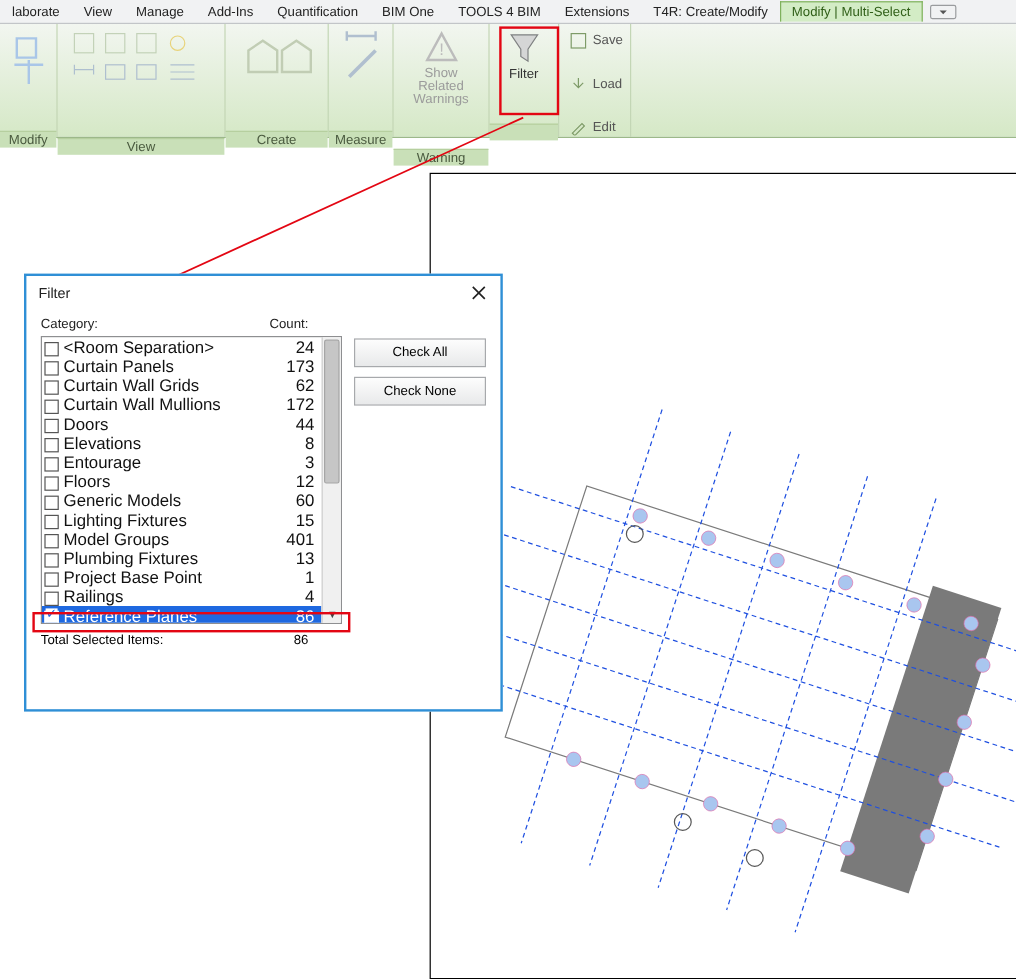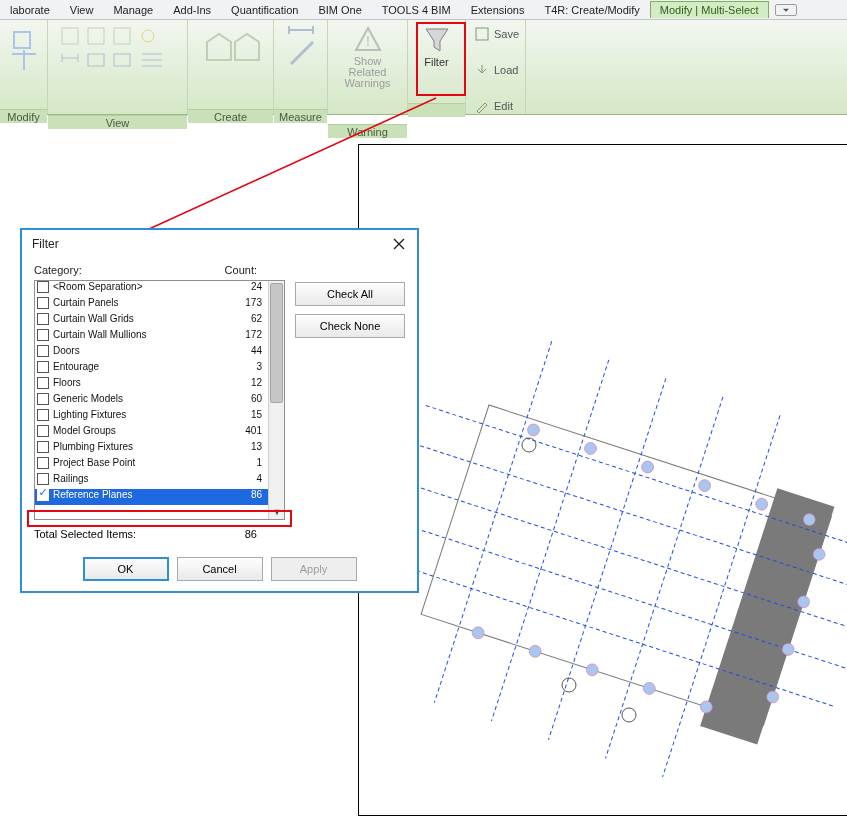--- a/index.html
+++ b/index.html
@@ -161,23 +161,23 @@
     border:1px solid #8e8f91;
     height:240px;
     display:flex;
     position:relative;
   }
   .list-inner {
     flex:1;
     overflow:hidden;
   }
   .list-row {
-    display:flex; align-items:flex-start;
+    display:flex; align-items:flex-end;
     height:16px;
-    font-size:10px;
+    font-size:14px;
     padding-left:2px; padding-right:6px;
     color:#111;
   }
   .list-row .cb {
     width:12px;height:12px;
     border:1px solid #555;
     margin-right:4px;
     flex:none;
     background:#fff;
     position:relative;
@@ -457,20 +457,25 @@
               <span class="name">Curtain Wall Mullions</span>
               <span class="cnt">172</span>
             </div>
             <div class="list-row">
               <span class="cb"></span>
               <span class="name">Doors</span>
               <span class="cnt">44</span>
             </div>
             <div class="list-row">
               <span class="cb"></span>
+              <span class="name">Elevations</span>
+              <span class="cnt">8</span>
+            </div>
+            <div class="list-row">
+              <span class="cb"></span>
               <span class="name">Entourage</span>
               <span class="cnt">3</span>
             </div>
             <div class="list-row">
               <span class="cb"></span>
               <span class="name">Floors</span>
               <span class="cnt">12</span>
             </div>
             <div class="list-row">
               <span class="cb"></span>
@@ -519,20 +524,15 @@
         <span>86</span>
       </div>
     </div>
 
     <div class="right-col">
       <div class="dlg-btn">Check All</div>
       <div class="dlg-btn">Check None</div>
     </div>
   </div>
 
-  <div class="dlg-footer">
-    <div class="dlg-btn primary">OK</div>
-    <div class="dlg-btn">Cancel</div>
-    <div class="dlg-btn disabled">Apply</div>
-  </div>
 </div>
 
 <div class="row-highlight" style="left:27px;top:510px;width:265px;height:17px;"></div>
 
 </body></html>

